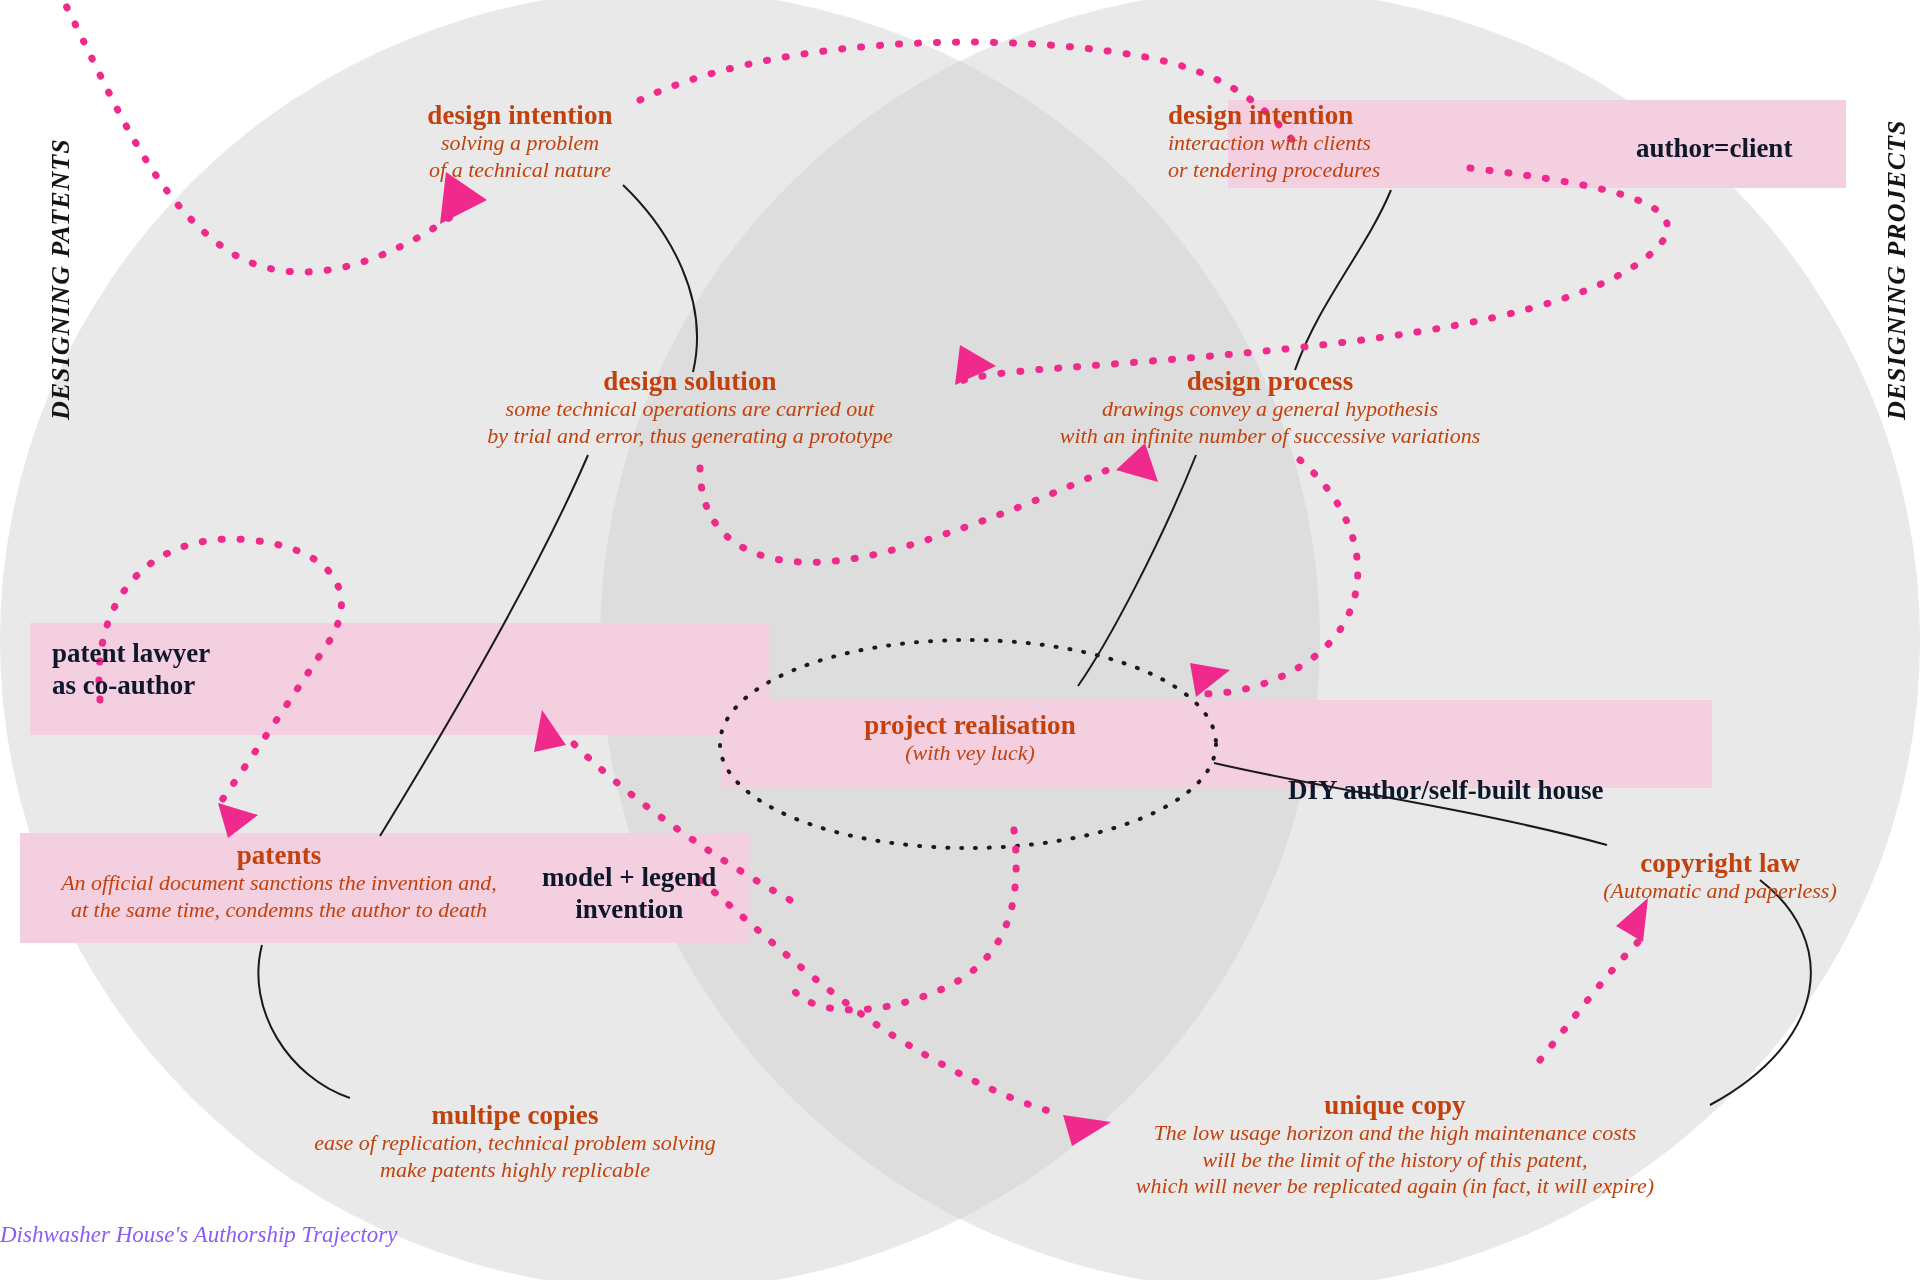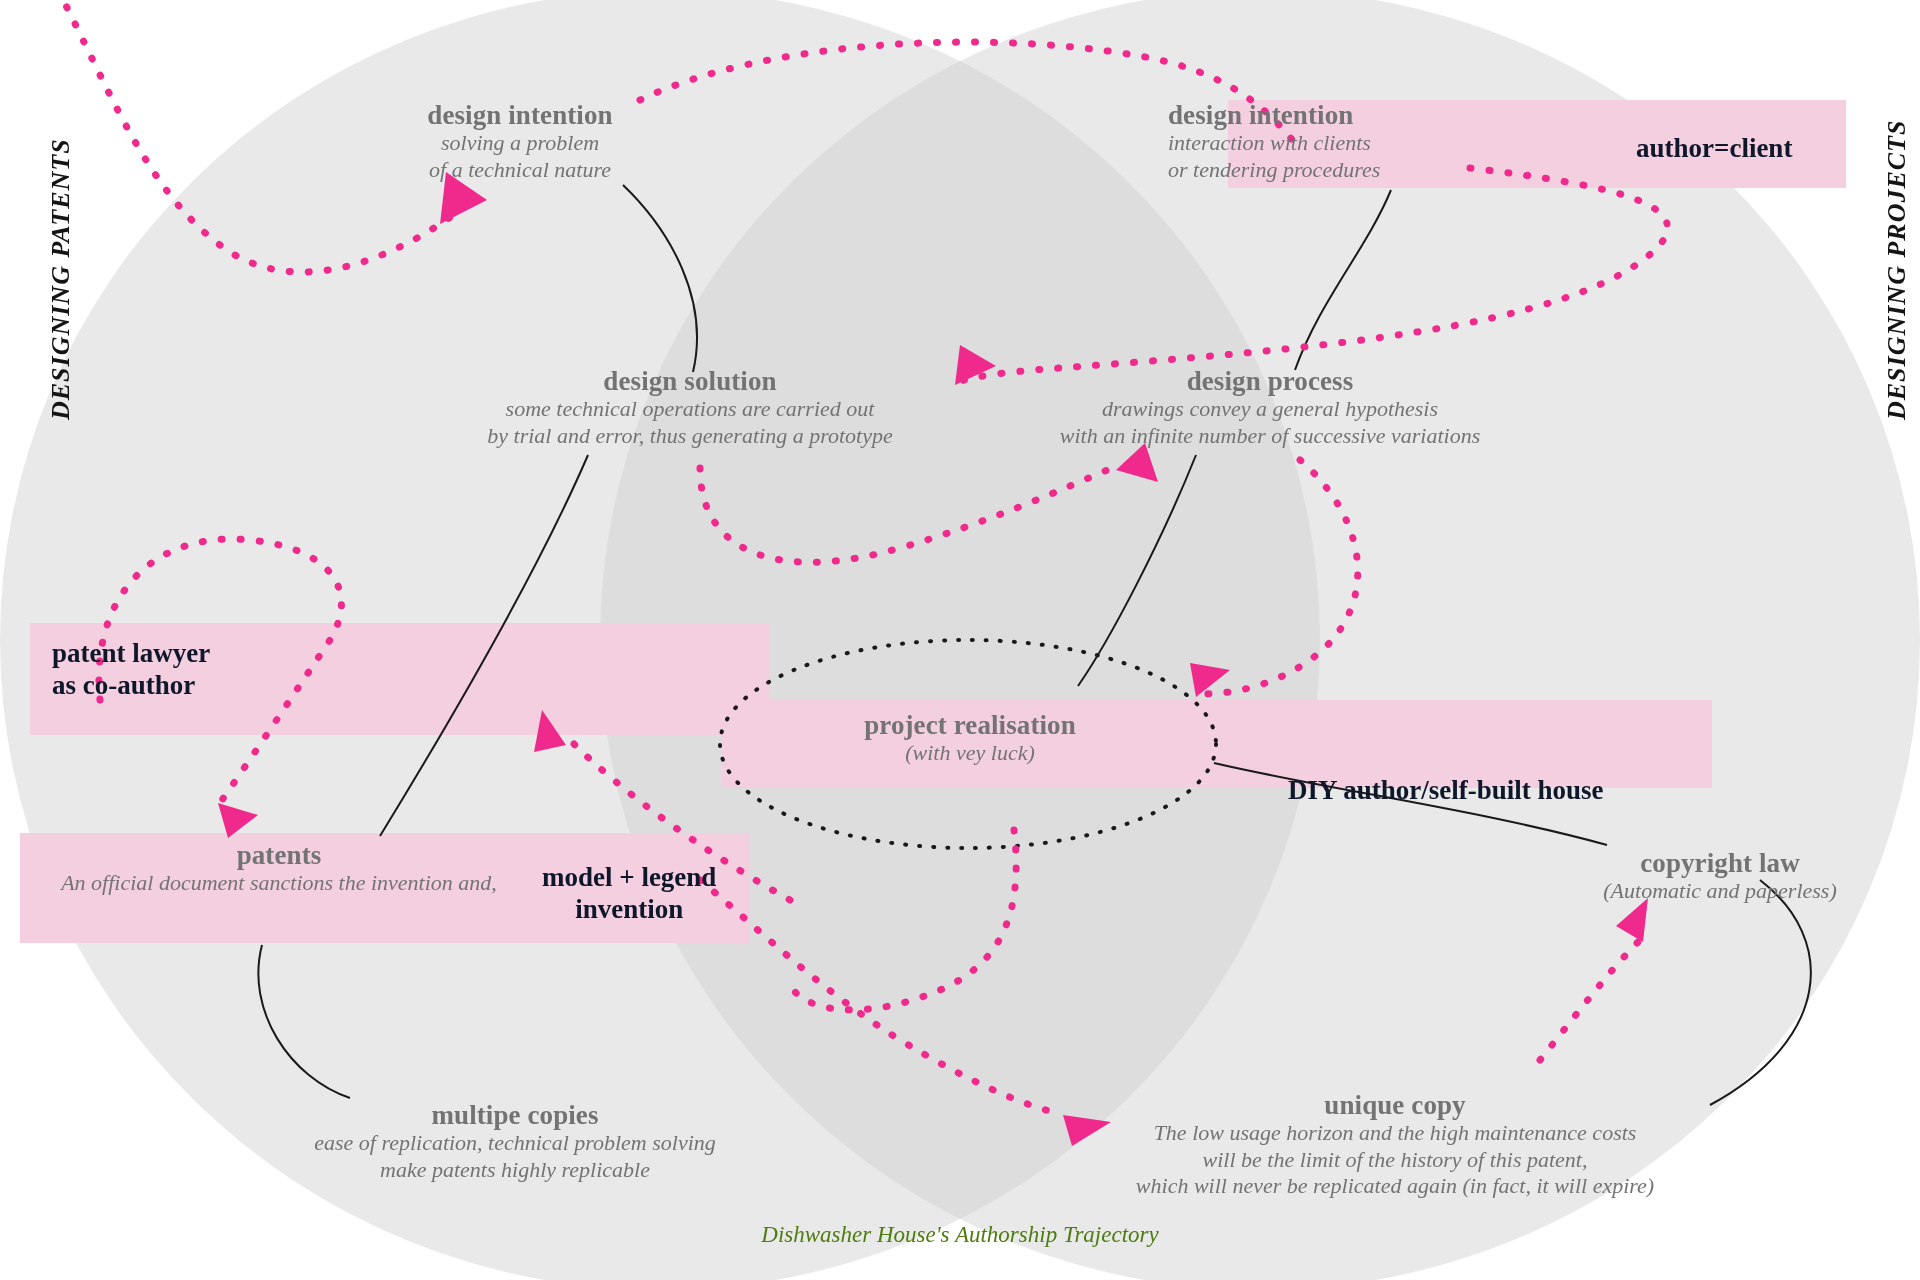--- a/index.html
+++ b/index.html
@@ -12,21 +12,21 @@
   }
   #stage{position:absolute;left:0;top:0;width:1920px;height:1280px;overflow:hidden;}
 
   svg.layer{position:absolute;left:0;top:0;width:1920px;height:1280px;}
   #bg{z-index:1;}
   #boxes{z-index:2;}
   #lines{z-index:3;}
 
   .hl{position:absolute;background:#f4cfe0;z-index:2;}
 
-  .node{position:absolute;z-index:4;text-align:center;color:#737373;}
+  .node{position:absolute;z-index:4;text-align:center;color:#c2410c;}
   .node .ttl{
     font-weight:bold;font-size:27px;line-height:1.12;letter-spacing:.1px;
     white-space:nowrap;
   }
   .node .sub{
     font-style:italic;font-size:22px;line-height:1.2;white-space:nowrap;
   }
 
   .pinktxt{
     position:absolute;z-index:4;color:#0f172a;font-weight:bold;
@@ -36,21 +36,21 @@
   .side{
     position:absolute;z-index:4;color:#141414;
     font-weight:bold;font-style:italic;font-size:26px;letter-spacing:1px;
     white-space:nowrap;transform-origin:0 0;
   }
   #side-left{left:46px;top:420px;transform:rotate(-90deg);}
   #side-right{left:1882px;top:420px;transform:rotate(-90deg);}
 
   #caption{
     position:absolute;z-index:4;left:0;width:1920px;top:1222px;
-    text-align:center;color:#4d7c0f;font-style:italic;font-size:23px;
+    text-align:left;color:#8b5cf6;font-style:italic;font-size:23px;
   }
 </style>
 </head>
 <body>
 
 <div id="stage">
 
   <svg id="bg" class="layer">
     <defs>
       <clipPath id="clipLeft">
@@ -163,20 +163,21 @@
     <div class="sub">(with vey luck)</div>
   </div>
 
   <div class="pinktxt" style="left:1288px;top:727px;margin-top:48px;">
     <div>DIY author/self-built house</div>
   </div>
 
   <div class="node" style="left:24px;top:840px;width:510px;">
     <div class="ttl">patents</div>
     <div class="sub">An official document sanctions the invention and,</div>
+    <div class="sub">at the same time, condemns the author to death</div>
   </div>
 
   <div class="pinktxt" style="left:542px;top:862px;text-align:center;">
     <div>model + legend</div>
     <div>invention</div>
   </div>
 
   <div class="node" style="left:1510px;top:848px;width:420px;">
     <div class="ttl">copyright law</div>
     <div class="sub">(Automatic and paperless)</div>

